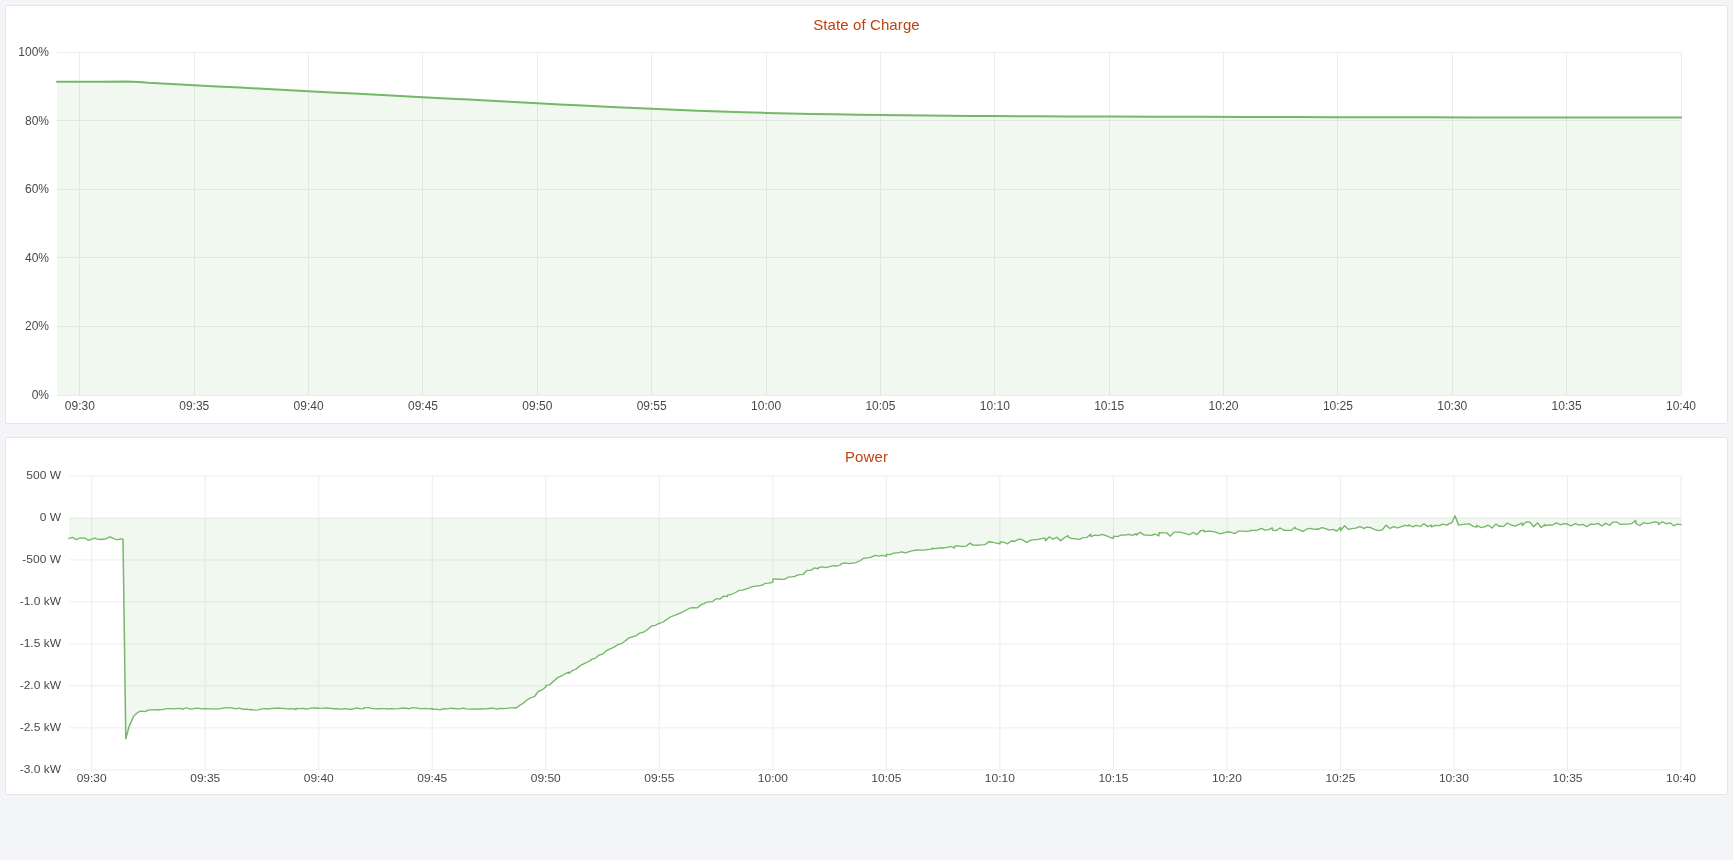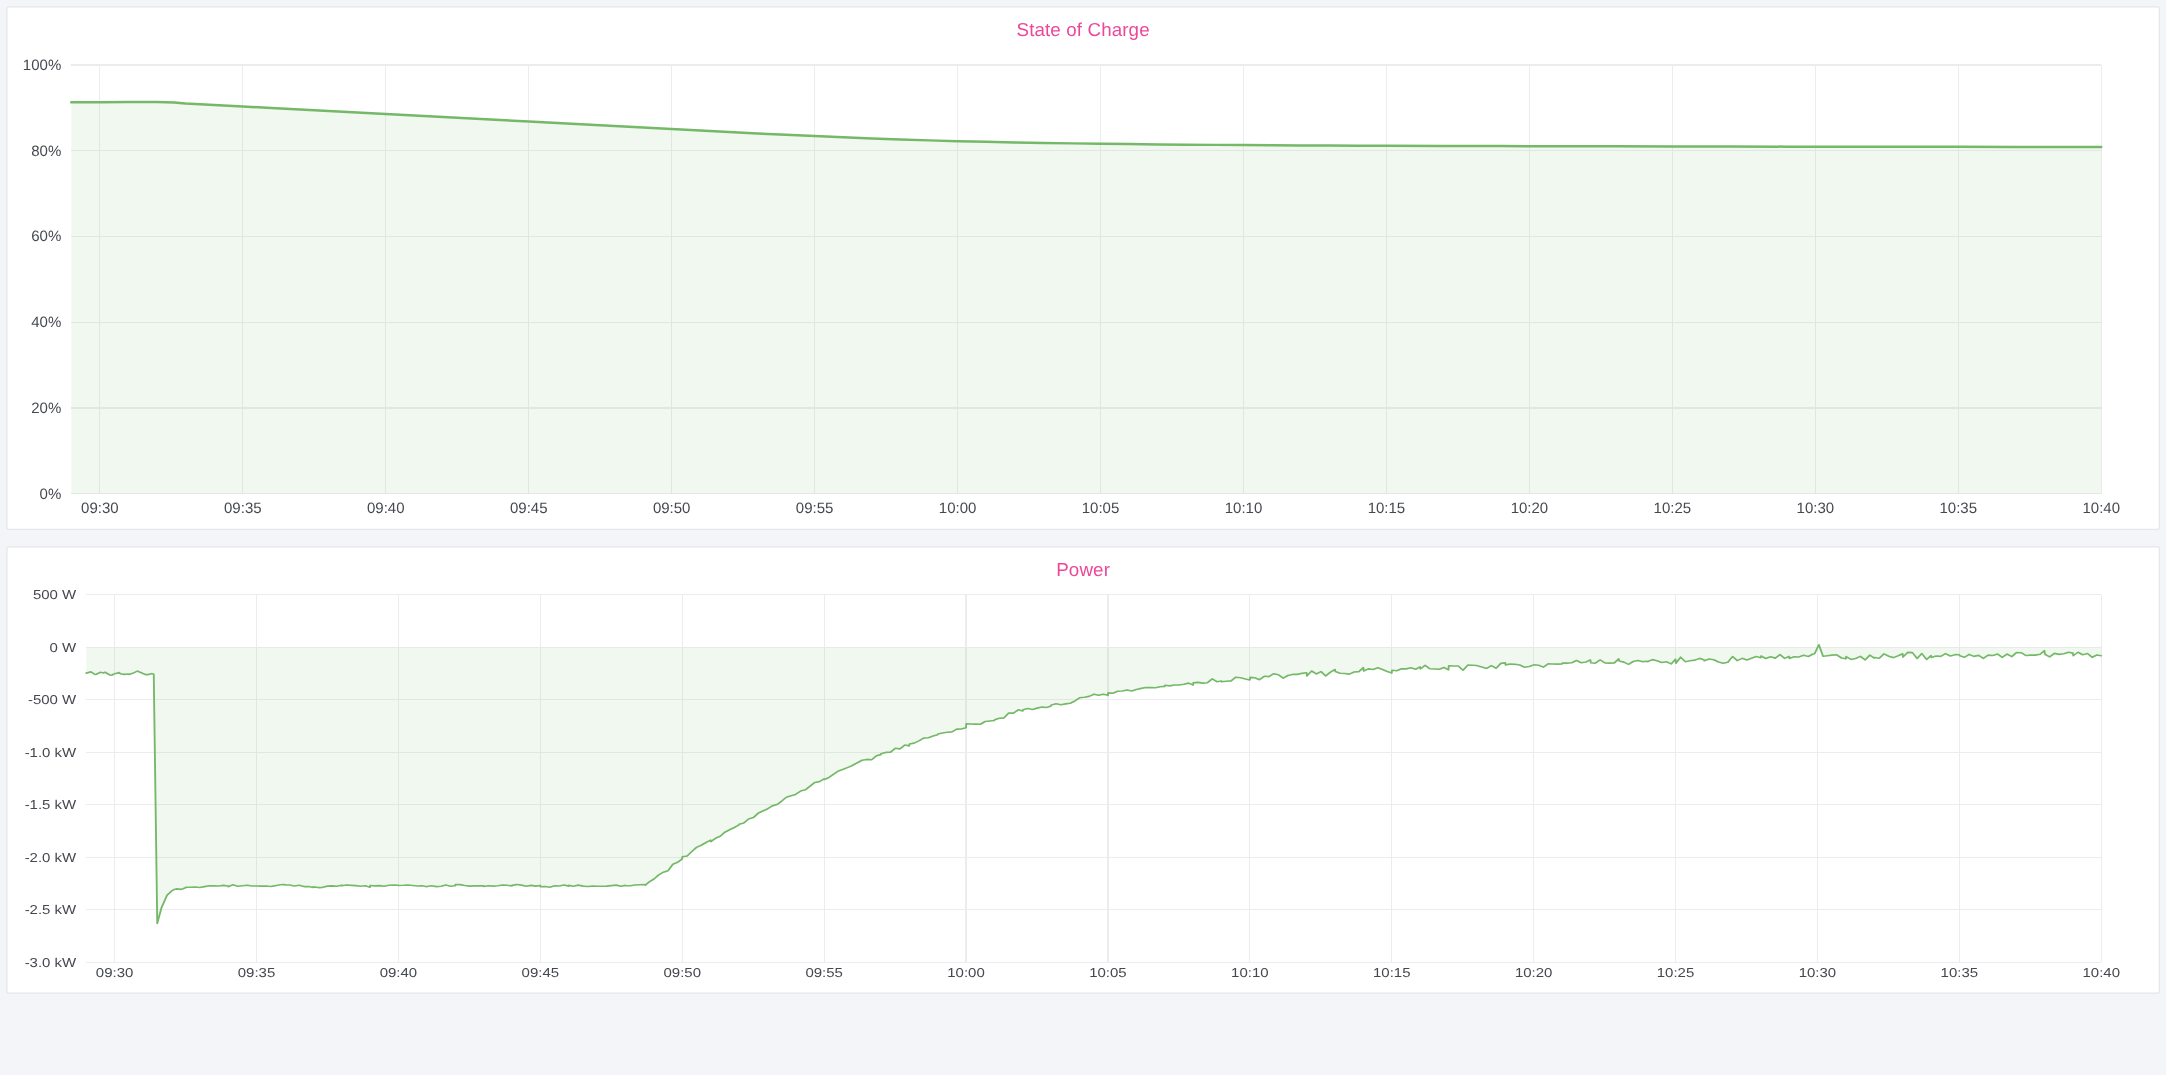--- a/index.html
+++ b/index.html
@@ -18,21 +18,21 @@
     box-sizing:border-box;
     width:1723px;
   }
   .panel-1{height:419px;}
   .panel-2{height:358px;}
   .panel-title{
     position:absolute;top:0;left:0;right:0;
     margin:0;padding-top:10px;
     text-align:center;
     font-size:15px;font-weight:500;
-    color:#ec4899;
+    color:#c2410c;
     letter-spacing:.1px;
     cursor:pointer;
   }
   svg.plot{position:absolute;inset:0;width:100%;height:100%;display:block;}
   .gridline{stroke:#ececee;stroke-width:1;shape-rendering:crispEdges;}
   .tick-label{font-family:"Liberation Sans",sans-serif;font-size:12px;fill:#45494f;}
   .series-line{fill:none;stroke-linejoin:round;stroke-linecap:round;}
 </style>
 </head>
 <body>

